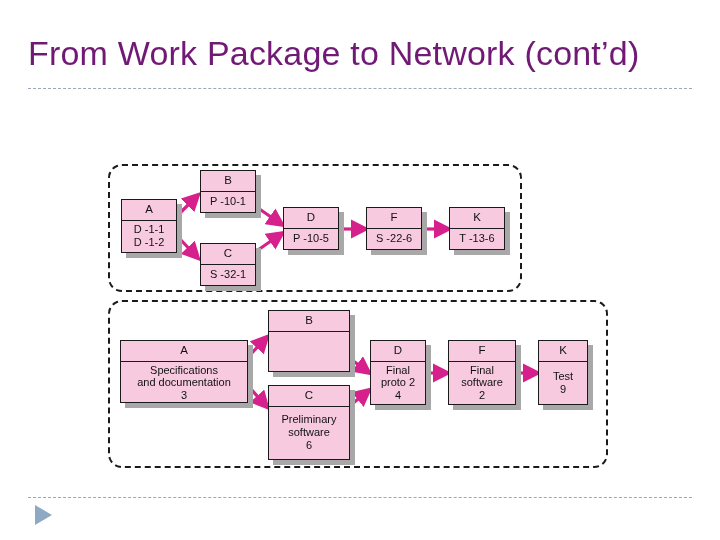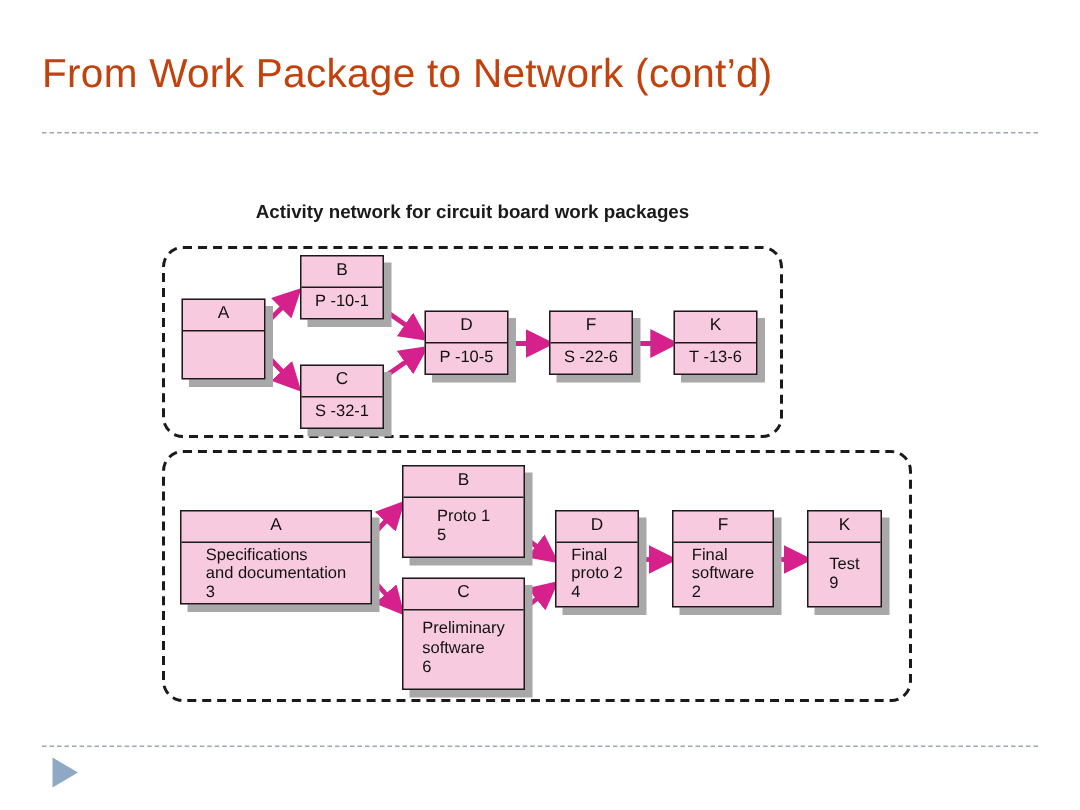--- a/index.html
+++ b/index.html
@@ -13,23 +13,23 @@
     font-family: "Liberation Sans", sans-serif;
     overflow: hidden;
     position: relative;
   }
 
   
   #slide-title {
     position: absolute;
     left: 28px;
     top: 34px;
-    font-size: 27px;
+    font-size: 34px;
     font-weight: normal;
-    color: #c2410c;
+    color: #701a75;
     letter-spacing: 0.2px;
     white-space: nowrap;
   }
   #title-rule {
     position: absolute;
     left: 28px;
     top: 88px;
     width: 664px;
     height: 0;
     border-top: 1.5px dashed #9aa8b8;
@@ -102,21 +102,21 @@
     line-height: 1;
     padding: 4px 0 4px;
     flex: 0 0 auto;
   }
   .node-body {
     flex: 1 1 auto;
     display: flex;
     flex-direction: column;
     align-items: center;
     justify-content: center;
-    text-align: left;
+    text-align: center;
     font-size: 11px;
     color: #111111;
     line-height: 1.18;
     padding: 2px 3px;
     white-space: pre-line;
   }
 
   
   #node-t-a { left: 121px; top: 89px;  width: 56px;  height: 54px; }
   #node-t-b { left: 200px; top: 60px;  width: 56px;  height: 43px; }
@@ -142,21 +142,20 @@
   }
 </style>
 </head>
 <body>
 
 <div id="slide-title">From Work Package to Network (cont’d)</div>
 <div id="title-rule"></div>
 
 <div id="figure">
 
-  <div id="figure-caption">Activity network for circuit board work packages</div>
 
   <div class="panel" id="panel-top"></div>
   <div class="panel" id="panel-bottom"></div>
 
   <svg id="arrow-layer" viewBox="0 0 720 370">
     <defs>
       <marker id="ah" markerWidth="6" markerHeight="6" refX="4.2" refY="3" orient="auto" markerUnits="strokeWidth">
         <path d="M0,0 L6,3 L0,6 z" fill="#d6208c"></path>
       </marker>
     </defs>
@@ -173,20 +172,22 @@
       <path d="M250,278 L266,296"></path>
       <path d="M352,250 L368,262"></path>
       <path d="M352,294 L368,281"></path>
       <path d="M428,263 L446,263"></path>
       <path d="M518,263 L536,263"></path>
     </g>
   </svg>
 
   <div class="node" id="node-t-a">
     <div class="node-id">A</div>
+    <div class="node-body">D -1-1
+D -1-2</div>
   </div>
   <div class="node" id="node-t-b">
     <div class="node-id">B</div>
     <div class="node-body">P -10-1</div>
   </div>
   <div class="node" id="node-t-c">
     <div class="node-id">C</div>
     <div class="node-body">S -32-1</div>
   </div>
   <div class="node" id="node-t-d">
@@ -203,22 +204,20 @@
   </div>
 
   <div class="node" id="node-b-a">
     <div class="node-id">A</div>
     <div class="node-body">Specifications
 and documentation
 3</div>
   </div>
   <div class="node" id="node-b-b">
     <div class="node-id">B</div>
-    <div class="node-body">Proto 1
-5</div>
   </div>
   <div class="node" id="node-b-c">
     <div class="node-id">C</div>
     <div class="node-body">Preliminary
 software
 6</div>
   </div>
   <div class="node" id="node-b-d">
     <div class="node-id">D</div>
     <div class="node-body">Final

